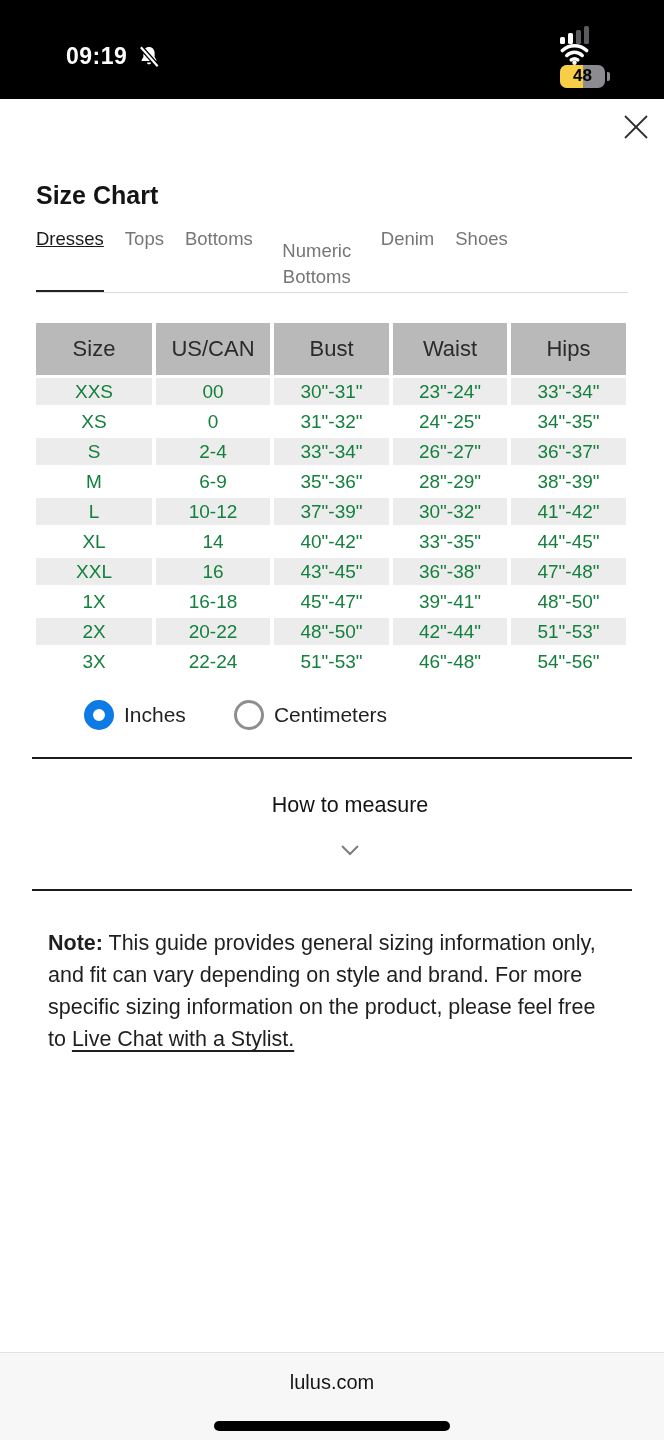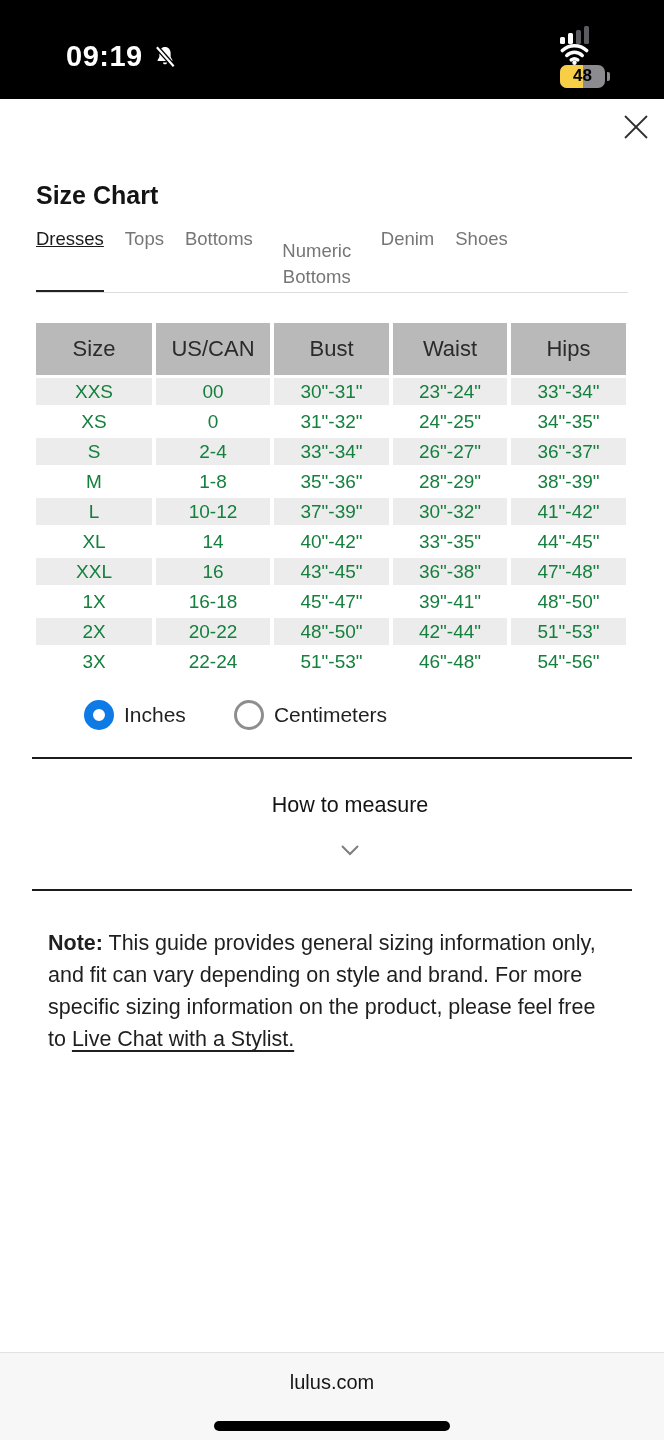--- a/index.html
+++ b/index.html
@@ -12,21 +12,21 @@
     color:#1f1f1f;
   }
 
   
   .statusbar {
     height:99px; background:#000; color:#fff;
     display:flex; align-items:center; justify-content:space-between;
     padding:14px 54px 0 66px;
   }
   .sb-left { display:flex; align-items:center; gap:9px; }
-  .time { font-size:29px; font-weight:700; letter-spacing:.5px; }
+  .time { font-size:23px; font-weight:700; letter-spacing:.5px; }
   .sb-right { display:flex; gap:0;flex-direction:column; }
   .sigbars { display:flex; align-items:flex-end; gap:3px; height:18px; }
   .sigbars i { display:block; width:5px; border-radius:1.5px; background:#5c5c60; }
   .sigbars i.on { background:#fff; }
   .sigbars i:nth-child(1){height:7px;} .sigbars i:nth-child(2){height:11px;}
   .sigbars i:nth-child(3){height:14px;} .sigbars i:nth-child(4){height:18px;}
   .battery-wrap { display:flex; align-items:center; }
   .battery { position:relative; width:45px; height:23px; border-radius:7px; background:#8b8b90; overflow:hidden; }
   .battery .fill { position:absolute; left:0; top:0; bottom:0; width:52%; background:#f7ce45; }
   .battery .pct { position:absolute; inset:0; display:flex; align-items:center; justify-content:center;
@@ -160,21 +160,21 @@
     <div class="cell body">0</div>
     <div class="cell body">31"-32"</div>
     <div class="cell body">24"-25"</div>
     <div class="cell body">34"-35"</div>
     <div class="cell body alt">S</div>
     <div class="cell body alt">2-4</div>
     <div class="cell body alt">33"-34"</div>
     <div class="cell body alt">26"-27"</div>
     <div class="cell body alt">36"-37"</div>
     <div class="cell body">M</div>
-    <div class="cell body">1-8</div>
+    <div class="cell body">6-9</div>
     <div class="cell body">35"-36"</div>
     <div class="cell body">28"-29"</div>
     <div class="cell body">38"-39"</div>
     <div class="cell body alt">L</div>
     <div class="cell body alt">10-12</div>
     <div class="cell body alt">37"-39"</div>
     <div class="cell body alt">30"-32"</div>
     <div class="cell body alt">41"-42"</div>
     <div class="cell body">XL</div>
     <div class="cell body">14</div>

